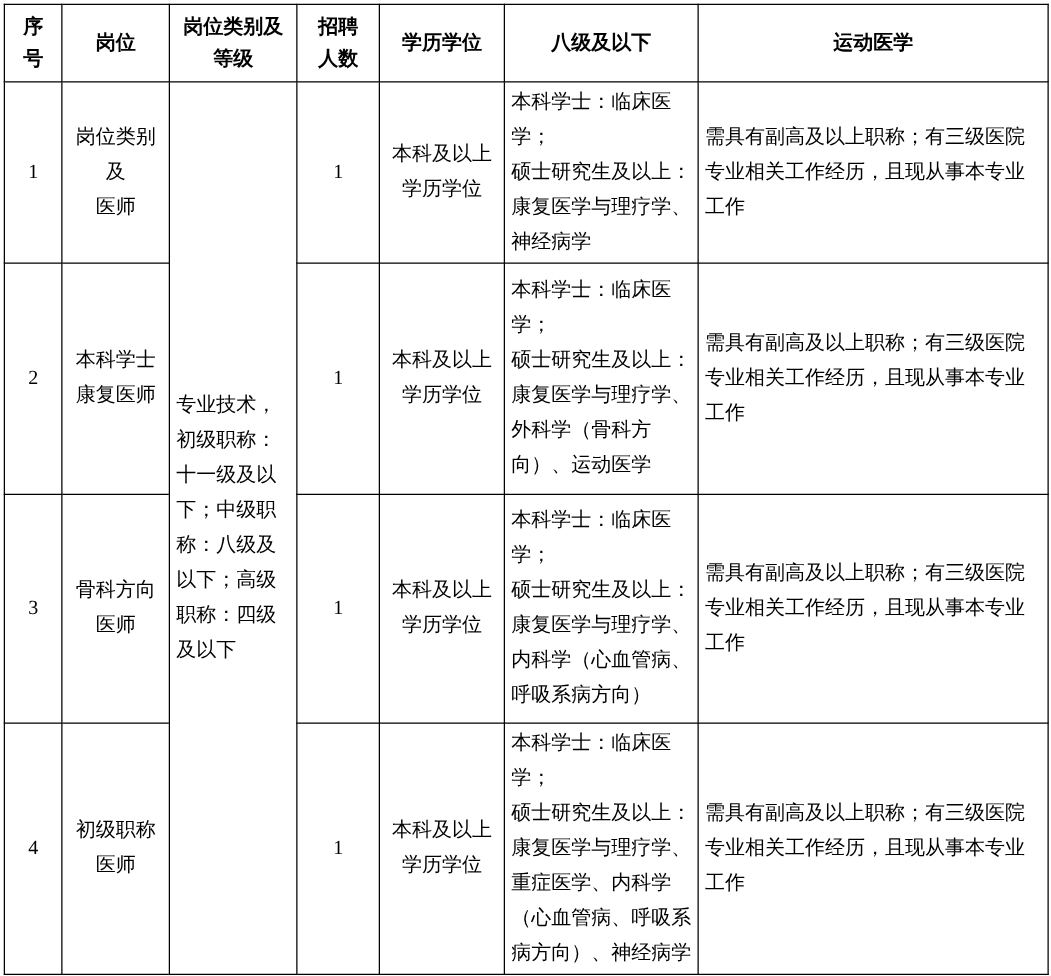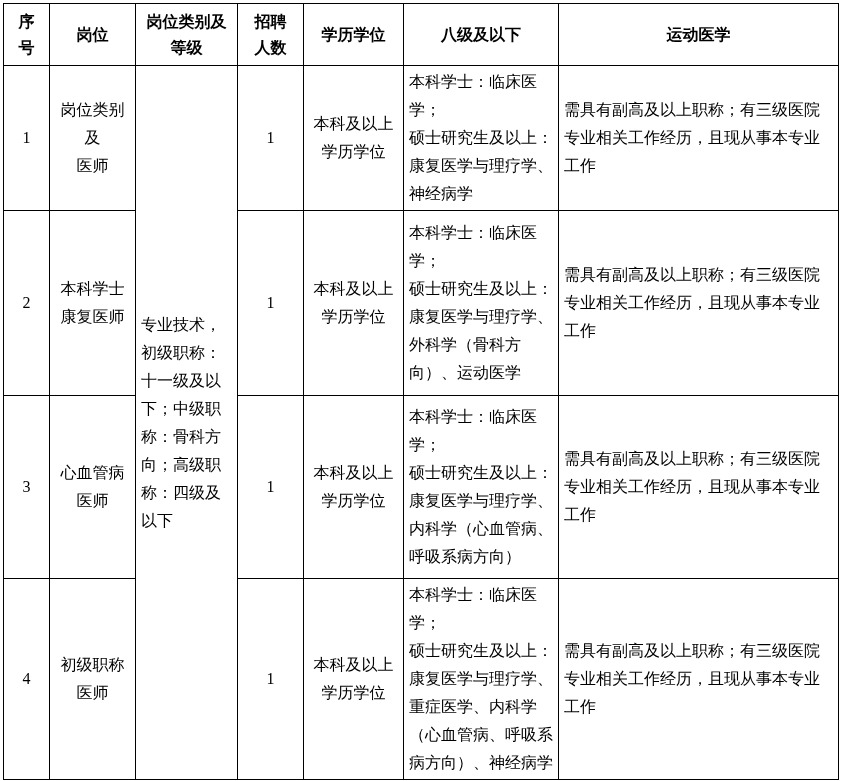--- a/index.html
+++ b/index.html
@@ -68,42 +68,42 @@
         <th>学历学位</th>
         <th>八级及以下</th>
         <th>运动医学</th>
       </tr>
     </thead>
     <tbody>
       <tr class="row-1">
         <td class="c">1</td>
         <td class="c">岗位类别及
 医师</td>
-        <td class="l" rowspan="4">专业技术，初级职称：十一级及以下；中级职称：骨科方向；高级职称：四级及以下</td>
+        <td class="l" rowspan="4">专业技术，初级职称：十一级及以下；中级职称：八级及以下；高级职称：四级及以下</td>
         <td class="c">1</td>
         <td class="c">本科及以上
 学历学位</td>
         <td class="l">本科学士：临床医学；
 硕士研究生及以上：康复医学与理疗学、神经病学</td>
         <td class="l">需具有副高及以上职称；有三级医院专业相关工作经历，且现从事本专业工作</td>
       </tr>
       <tr class="row-2">
         <td class="c">2</td>
         <td class="c">本科学士
 康复医师</td>
         <td class="c">1</td>
         <td class="c">本科及以上
 学历学位</td>
         <td class="l">本科学士：临床医学；
 硕士研究生及以上：康复医学与理疗学、外科学（骨科方向）、运动医学</td>
         <td class="l">需具有副高及以上职称；有三级医院专业相关工作经历，且现从事本专业工作</td>
       </tr>
       <tr class="row-3">
         <td class="c">3</td>
-        <td class="c">心血管病
+        <td class="c">骨科方向
 医师</td>
         <td class="c">1</td>
         <td class="c">本科及以上
 学历学位</td>
         <td class="l">本科学士：临床医学；
 硕士研究生及以上：康复医学与理疗学、内科学（心血管病、呼吸系病方向）</td>
         <td class="l">需具有副高及以上职称；有三级医院专业相关工作经历，且现从事本专业工作</td>
       </tr>
       <tr class="row-4">
         <td class="c">4</td>

